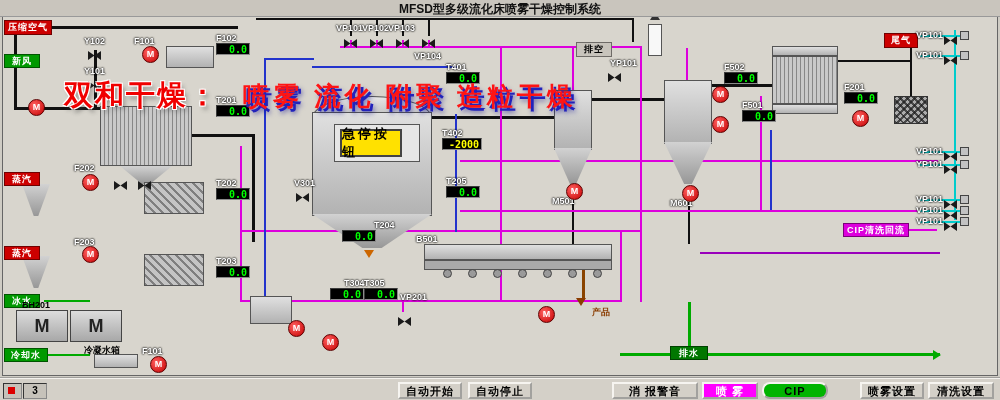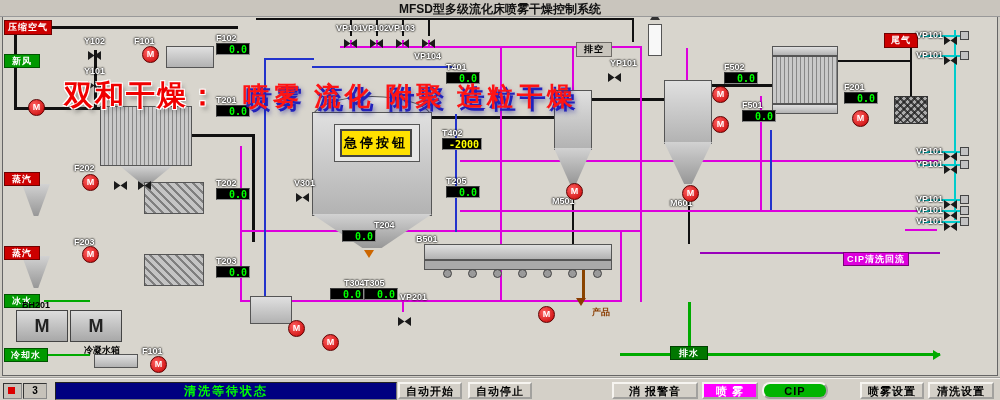--- a/index.html
+++ b/index.html
@@ -116,21 +116,21 @@
       <div class="shape cone" style="left: 120px; top: 166px; width: 52px; height: 18px;"></div>
       <div class="shape box" style="left: 166px; top: 46px; width: 48px; height: 22px;"></div>
       <div class="shape hatch" style="left: 144px; top: 182px; width: 60px; height: 32px;"></div>
       <div class="shape hatch" style="left: 144px; top: 254px; width: 60px; height: 32px;"></div>
       <div class="shape cone" style="left: 22px; top: 184px; width: 28px; height: 32px;"></div>
       <div class="shape cone" style="left: 22px; top: 256px; width: 28px; height: 32px;"></div>
       <div class="shape dome" style="left: 312px; top: 96px; width: 120px; height: 22px;"></div>
       <div class="shape box" style="left: 312px; top: 112px; width: 120px; height: 104px;"></div>
       <div class="shape cone" style="left: 312px; top: 214px; width: 120px; height: 34px;"></div>
       <div class="shape box" style="left: 334px; top: 124px; width: 86px; height: 38px; background: rgb(230, 230, 230);"></div>
-      <div class="shape estop" style="left: 340px; top: 129px; width: 72px; height: 28px;">急停按钮</div>
+      <div class="shape estop" style="left: 340px; top: 129px; width: 62px; height: 28px;">急停按钮</div>
       <div class="shape box" style="left: 554px; top: 90px; width: 38px; height: 60px;"></div>
       <div class="shape cone" style="left: 554px; top: 148px; width: 38px; height: 36px;"></div>
       <div class="shape box" style="left: 664px; top: 80px; width: 48px; height: 64px;"></div>
       <div class="shape cone" style="left: 664px; top: 142px; width: 48px; height: 42px;"></div>
       <div class="shape box" style="left: 772px; top: 46px; width: 66px; height: 10px;"></div>
       <div class="shape vstripe" style="left: 772px; top: 56px; width: 66px; height: 48px;"></div>
       <div class="shape box" style="left: 772px; top: 104px; width: 66px; height: 10px;"></div>
       <div class="shape cross" style="left: 894px; top: 96px; width: 34px; height: 28px;"></div>
       <div class="shape box" style="left: 424px; top: 244px; width: 188px; height: 16px;"></div>
       <div class="shape box" style="left: 424px; top: 260px; width: 188px; height: 10px; background: rgb(170, 170, 170);"></div>
@@ -140,21 +140,21 @@
       <div class="shape box" style="left: 648px; top: 24px; width: 14px; height: 32px; background: rgb(248, 248, 248);"></div>
       <div class="shape box" style="left: 250px; top: 296px; width: 42px; height: 28px;"></div>
       <div class="stag" style="left: 4px; top: 20px; width: 46px; height: 13px; background: rgb(204, 0, 0); color: rgb(255, 255, 255);">压缩空气</div>
       <div class="stag" style="left: 4px; top: 54px; width: 34px; height: 12px; background: rgb(0, 153, 0); color: rgb(255, 255, 255);">新风</div>
       <div class="stag" style="left: 4px; top: 172px; width: 34px; height: 12px; background: rgb(204, 0, 0); color: rgb(255, 255, 255);">蒸汽</div>
       <div class="stag" style="left: 4px; top: 246px; width: 34px; height: 12px; background: rgb(204, 0, 0); color: rgb(255, 255, 255);">蒸汽</div>
       <div class="stag" style="left: 4px; top: 294px; width: 34px; height: 12px; background: rgb(0, 153, 0); color: rgb(255, 255, 255);">冰水</div>
       <div class="stag" style="left: 4px; top: 348px; width: 42px; height: 12px; background: rgb(0, 153, 0); color: rgb(255, 255, 255);">冷却水</div>
       <div class="stag" style="left: 884px; top: 33px; width: 32px; height: 13px; background: rgb(204, 0, 0); color: rgb(255, 255, 255);">尾气</div>
       <div class="stag" style="left: 576px; top: 42px; width: 34px; height: 13px; background: rgb(200, 196, 188); color: rgb(0, 0, 0);">排空</div>
-      <div class="stag" style="left: 843px; top: 223px; width: 64px; height: 12px; background: rgb(221, 0, 221); color: rgb(255, 255, 255); margin-top: 29px;">CIP清洗回流</div>
+      <div class="stag" style="left: 843px; top: 223px; width: 64px; height: 12px; background: rgb(221, 0, 221); color: rgb(255, 255, 255);">CIP清洗回流</div>
       <div class="stag" style="left: 670px; top: 346px; width: 36px; height: 12px; background: rgb(0, 119, 0); color: rgb(255, 255, 255);">排水</div>
       <div class="lbl" style="left: 84px; top: 36px;">Y102</div>
       <div class="lbl" style="left: 84px; top: 66px;">Y101</div>
       <div class="lbl" style="left: 134px; top: 36px;">F101</div>
       <div class="lbl" style="left: 336px; top: 23px;">VP101</div>
       <div class="lbl" style="left: 362px; top: 23px;">VP102</div>
       <div class="lbl" style="left: 388px; top: 23px;">VP103</div>
       <div class="lbl" style="left: 414px; top: 7px; margin-top: 44px;">VP104</div>
       <div class="lbl" style="left: 610px; top: 58px;">YP101</div>
       <div class="lbl" style="left: 552px; top: 196px;">M501</div>
@@ -294,21 +294,20 @@
 
   <div class="watermark">
     <span class="wm-brand">双和干燥：</span><span class="wm-slogan">喷雾 流化 附聚 造粒干燥</span>
   </div>
 
   <div class="bottombar">
     <div class="ledbox">
         <span class="led"></span>
       </div>
     <div class="counter">3</div>
-    <div class="statusbox">清洗等待状态</div>
     <button class="b3d" style="left:398px;width:64px;">自动开始</button>
     <button class="b3d" style="left:468px;width:64px;">自动停止</button>
     <button class="b3d" style="left:612px;width:86px;">消 报警音</button>
     <button class="b3d btn-spray" style="left:702px;width:56px;">喷 雾</button>
     <button class="b3d btn-cip" style="left:762px;width:66px;">CIP</button>
     <button class="b3d" style="left:860px;width:64px;">喷雾设置</button>
     <button class="b3d" style="left:928px;width:66px;">清洗设置</button>
   </div>
 
 </div>

